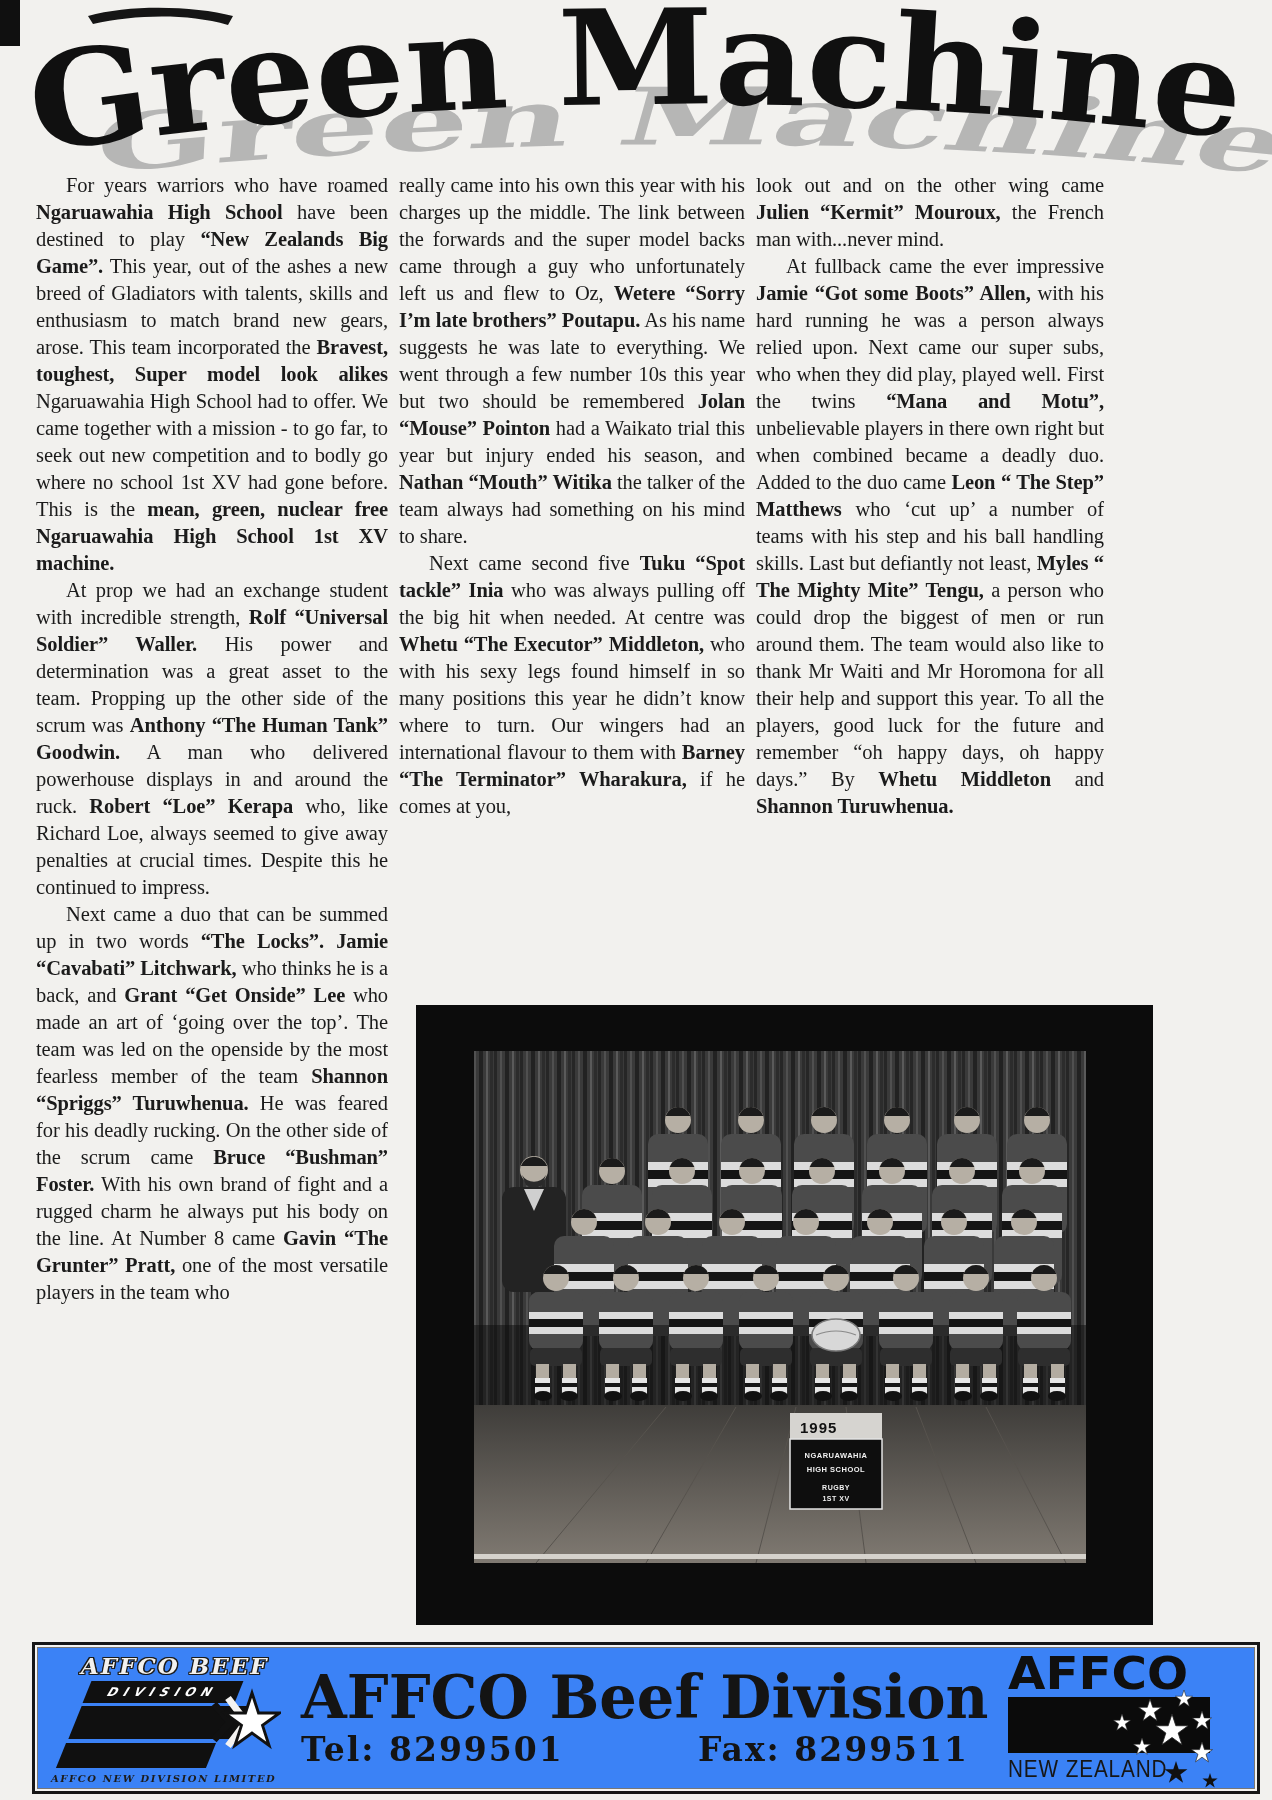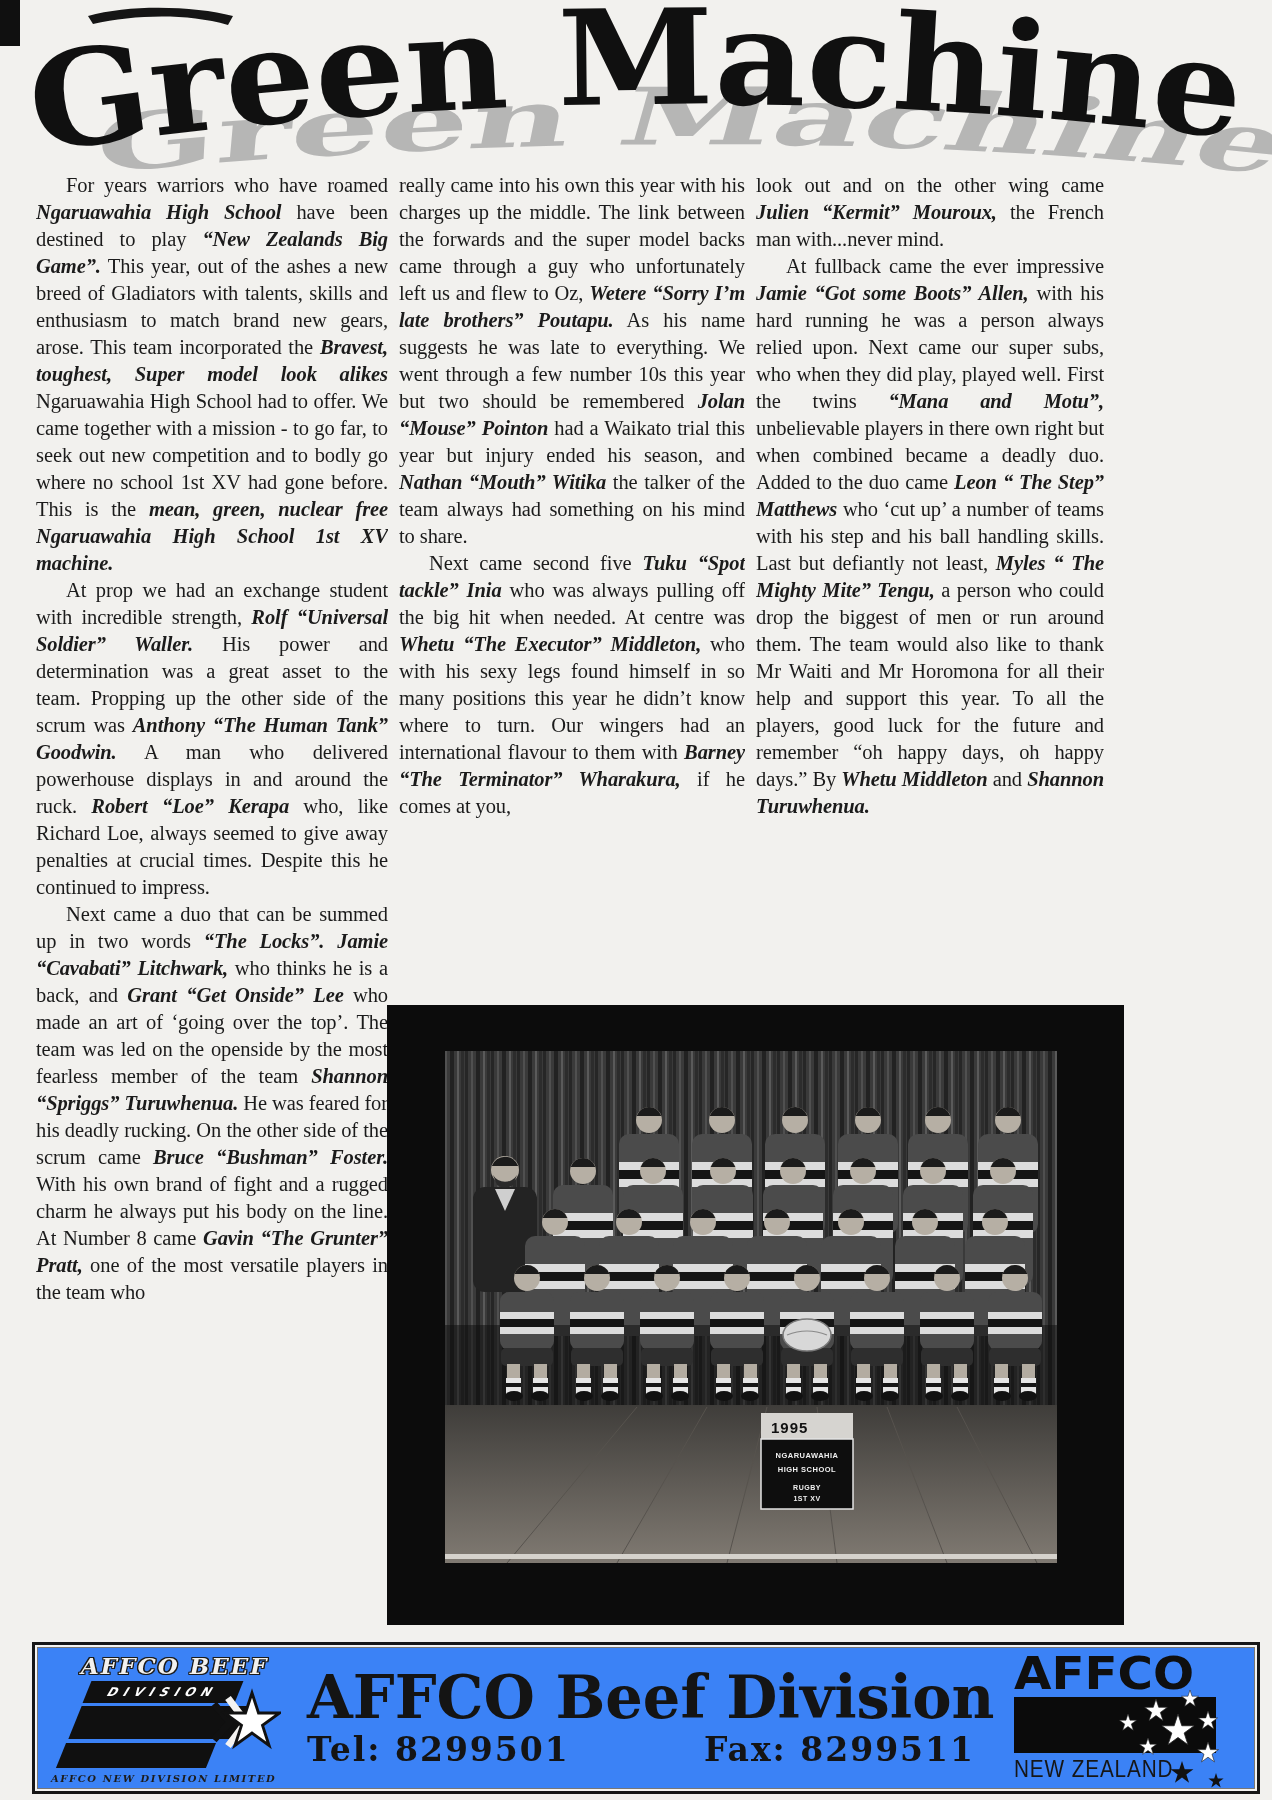--- a/index.html
+++ b/index.html
@@ -7,47 +7,47 @@
         font-family:"Liberation Serif",serif;color:#1b1b1b;}
   
   .title-svg{position:absolute;left:0;top:0;}
   .t-main{font-family:"DejaVu Serif",serif;font-weight:700;fill:#101010;}
   .t-shadow{font-family:"DejaVu Serif",serif;font-weight:700;fill:#a8a8a8;}
   
   .col{position:absolute;top:172px;text-align:justify;font-size:20.5px;line-height:27px;
        letter-spacing:-0.1px;overflow:hidden;}
   .col p{margin:0;}
   .col p.indent{text-indent:30px;}
-  .col .b{font-weight:700;font-style:italic;}
+  .col .b{font-weight:700;}
   .col1{left:36px;width:352px;height:1466px;}
   .col2{left:399px;width:346px;height:832px;}
   .col3{left:756px;width:348px;height:782px;}
   
-  .photo{position:absolute;left:387px;top:1005px;width:737px;height:620px;}
+  .photo{position:absolute;left:416px;top:1005px;width:737px;height:620px;}
   .photo svg{display:block;}
   
   .ad{position:absolute;left:32px;top:1642px;width:1228px;height:152px;box-sizing:border-box;
       background:#3b82f6;border:3px solid #161616;
       box-shadow:inset 0 0 0 2px #f4f3f1, inset 0 0 0 3px #777;
       display:flex;align-items:center;}
   .ad-left{position:relative;width:228px;margin-left:16px;flex:0 0 auto;}
   .ab-text{font:italic 700 23px "DejaVu Serif",serif;letter-spacing:2px;margin-left:30px;
            color:#f2f1ee;white-space:nowrap;
            text-shadow:-1.2px -1.2px 0 #1c1c1c,1.2px -1.2px 0 #1c1c1c,-1.2px 1.2px 0 #1c1c1c,
                        1.2px 1.2px 0 #1c1c1c,0 1.2px 0 #1c1c1c,0 -1.2px 0 #1c1c1c,
                        1.2px 0 0 #1c1c1c,-1.2px 0 0 #1c1c1c;}
   .ab-bar1{width:152px;height:22px;background:#101010;transform:skewX(-22deg);margin:2px 0 0 36px;
            color:#fff;font:italic 700 12px "DejaVu Sans",sans-serif;letter-spacing:6px;
            line-height:22px;text-align:center;}
   .ab-bar2{width:168px;height:33px;background:#101010;transform:skewX(-22deg);margin:3px 0 0 24px;}
   .ab-bar3{width:150px;height:25px;background:#101010;transform:skewX(-22deg);margin:4px 0 0 10px;}
   .ab-star{position:absolute;right:-2px;top:28px;}
   .ab-footer{font:italic 700 10px "DejaVu Serif",serif;letter-spacing:1.6px;margin-top:5px;
              white-space:nowrap;color:#1c1c1c;}
-  .ad-center{margin-left:28px;flex:0 0 auto;}
+  .ad-center{margin-left:22px;flex:0 0 auto;}
   .ad-title{font:700 59px "DejaVu Serif",serif;color:#141414;white-space:nowrap;line-height:1.04;}
   .ad-phones{display:flex;width:668px;justify-content:space-between;
              font:700 33px "DejaVu Serif",serif;letter-spacing:2px;margin-top:2px;color:#141414;}
   .ad-sponsor{font:700 28px "DejaVu Serif",serif;letter-spacing:2.5px;margin-top:1px;color:#141414;}
   .ad-right{position:relative;margin-left:auto;margin-right:14px;width:238px;flex:0 0 auto;padding-left:20px;}
   .ar-name{font:700 44px "DejaVu Sans",sans-serif;color:#0f0f0f;line-height:.95;
            transform:scale(1.1,1.02);transform-origin:left center;white-space:nowrap;}
   .ar-box{position:relative;width:202px;height:56px;background:#0b0b0b;margin-top:2px;}
   .ar-stars{position:absolute;right:-30px;top:-14px;}
   .ar-nz{font:400 23px "Liberation Sans",sans-serif;transform:scaleX(.9);transform-origin:left;

